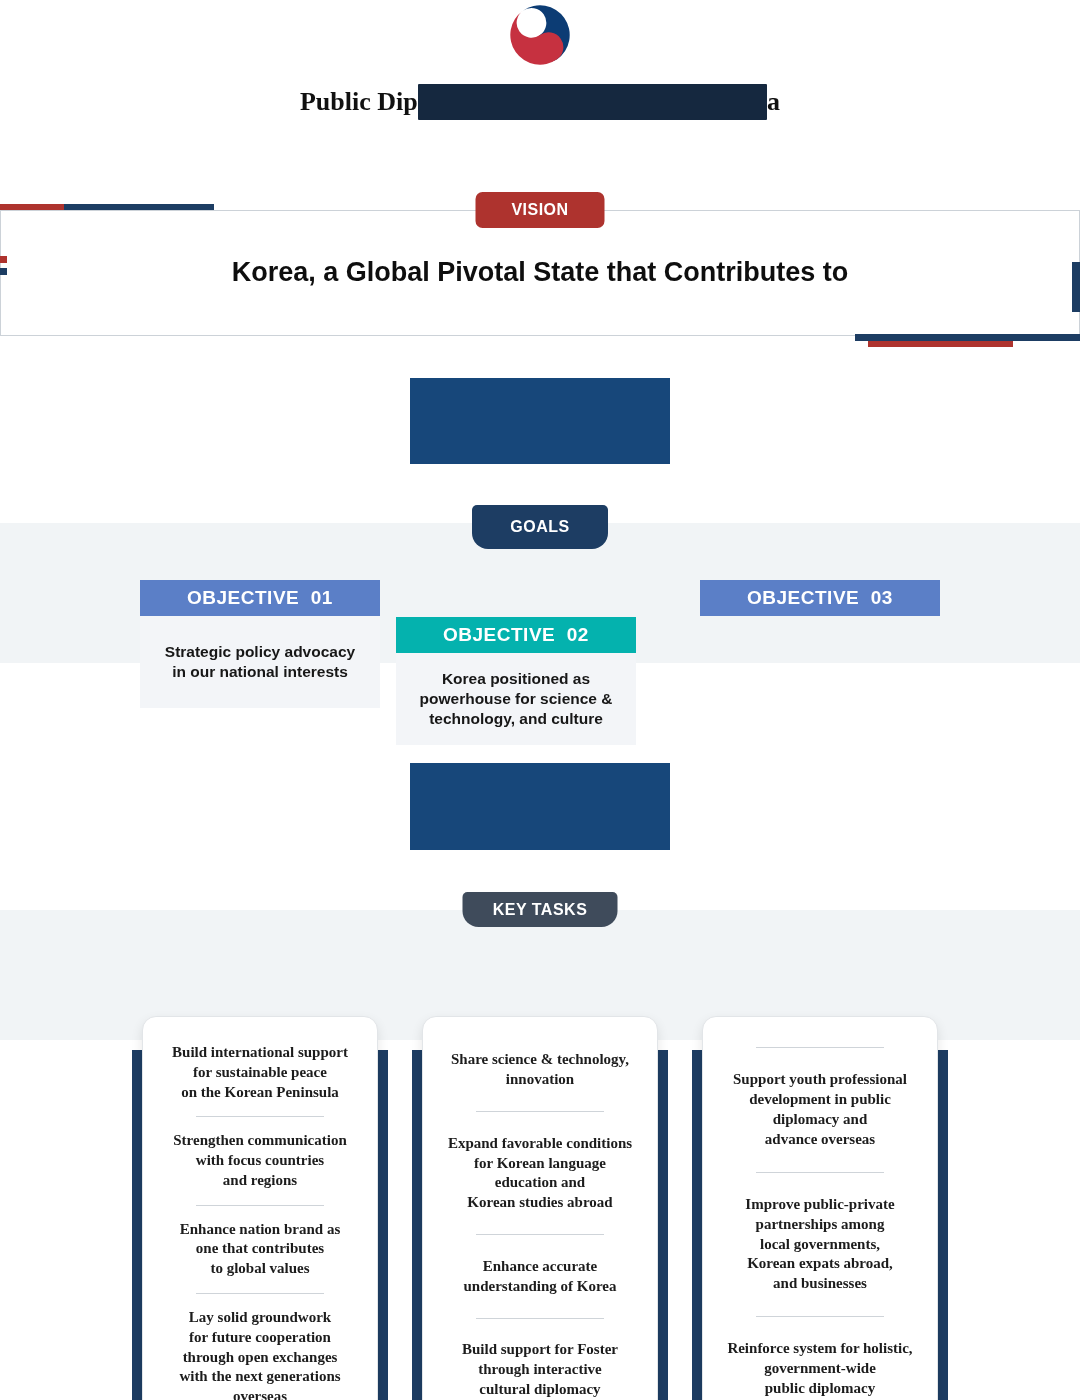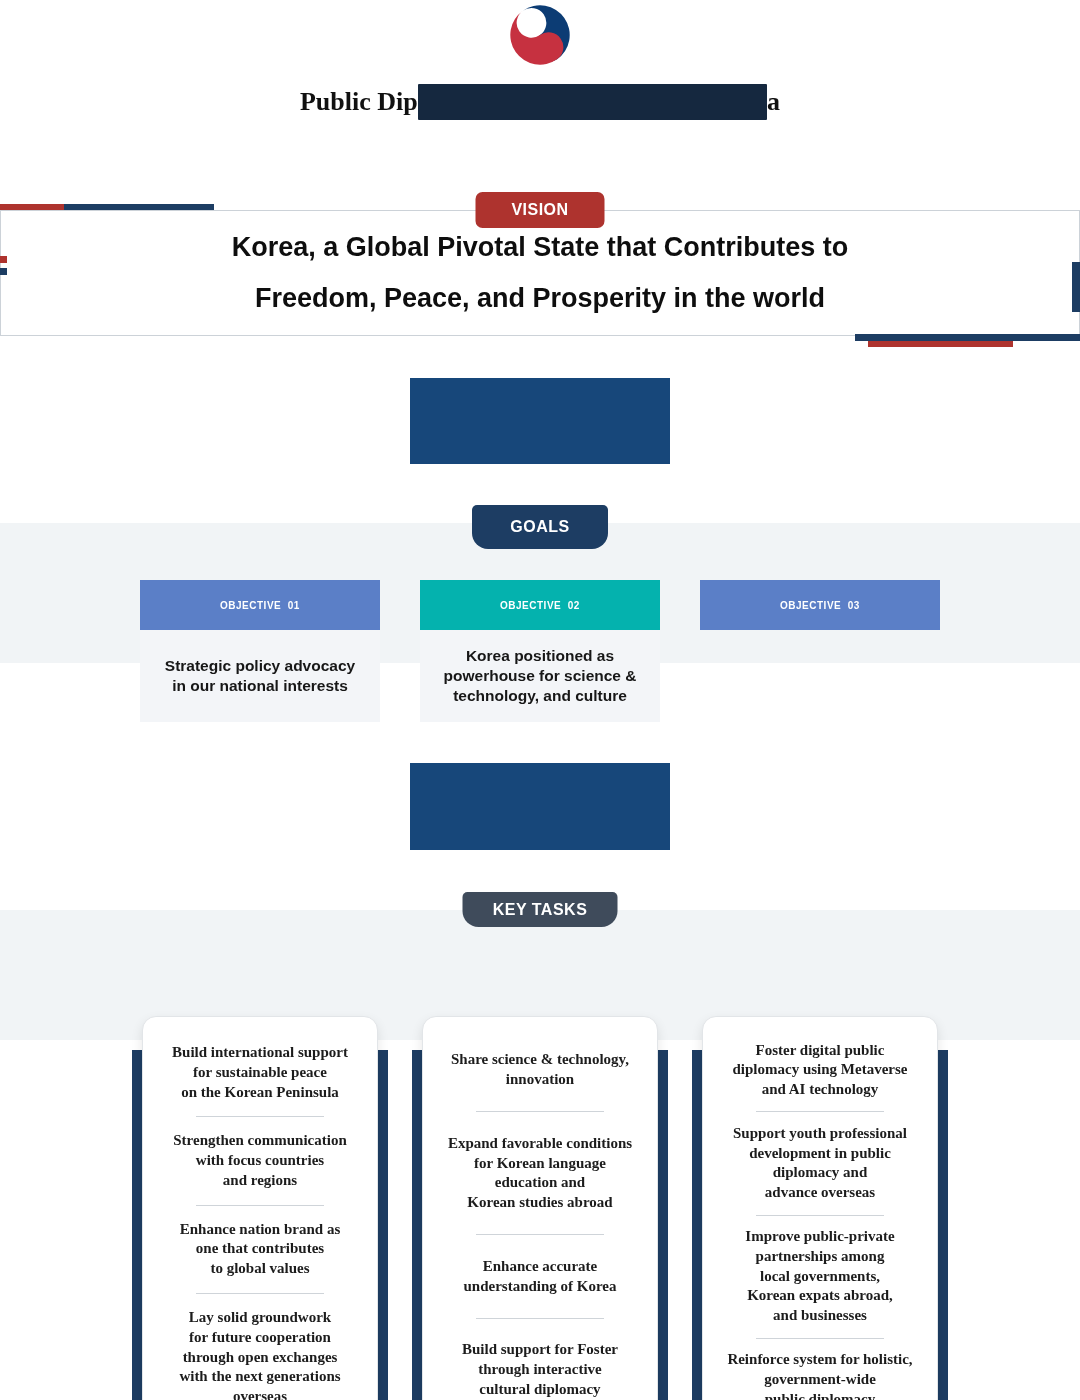--- a/index.html
+++ b/index.html
@@ -45,24 +45,24 @@
   
   .navy-block{position:absolute;left:410px;width:260px;background:#17477a;}
   .block-top{top:378px;height:86px;}
   .block-mid{top:763px;height:87px;}
   
   .band{position:absolute;left:0;width:1080px;background:#f1f4f6;z-index:1;}
   .band-goals{top:523px;height:140px;}
   .band-tasks{top:910px;height:130px;}
   
   .objective{position:absolute;top:580px;width:240px;z-index:3;}
-  .obj-0{left:140px;} .obj-1{left:420px;} .obj-2{left:700px;}
+  .obj-0{left:140px;} .obj-1{left:396px;margin-top:37px;} .obj-2{left:700px;}
   .obj-header{
-    height:50px;display:flex;align-items:center;justify-content:center;
-    color:#fff;font-size:10px;font-weight:700;letter-spacing:.5px;white-space:pre;
+    height:36px;display:flex;align-items:center;justify-content:center;
+    color:#fff;font-size:19px;font-weight:700;letter-spacing:.5px;white-space:pre;
   }
   .obj-blue{background:#5b7fc7;} .obj-teal{background:#04b2ae;}
   .obj-body{
     background:#f3f5f8;min-height:92px;display:flex;align-items:center;justify-content:center;
     text-align:center;font-size:15.5px;font-weight:600;line-height:1.3;color:#171717;
     white-space:pre-line;padding:6px 8px;box-sizing:border-box;
   }
   
   .panel{position:absolute;top:1050px;width:256px;height:350px;background:#1e3d63;z-index:2;}
   .panel-0{left:132px;} .panel-1{left:412px;} .panel-2{left:692px;}
@@ -98,21 +98,20 @@
   <div class="bar bar-red-tl"></div>
   <div class="bar bar-navy-tl"></div>
   <div class="bar tick-red-left"></div>
   <div class="bar tick-navy-left"></div>
   <div class="bar bar-navy-right"></div>
   <div class="bar bar-navy-bb"></div>
   <div class="bar bar-red-bb"></div>
 
   <div class="vision-box">
     <div class="vision-line">Korea, a Global Pivotal State that Contributes to</div>
-    <div class="vision-line">Freedom, Peace, and Prosperity in the world</div>
   </div>
   <div class="pill pill-vision">VISION</div>
 
   <div class="navy-block block-top"></div>
 
   <div class="band band-goals"></div>
   <div class="pill pill-goals">GOALS</div>
 
   <div class="objective obj-0">
     <div class="obj-header obj-blue">OBJECTIVE  01</div>
@@ -169,23 +168,20 @@
     <div class="task-divider"></div>
     <div class="task-item">Enhance accurate
 understanding of Korea</div>
     <div class="task-divider"></div>
     <div class="task-item">Build support for Foster
 through interactive
 cultural diplomacy</div>
   </div>
 
   <div class="task-card card-2">
-    <div class="task-item">Foster digital public
-diplomacy using Metaverse
-and AI technology</div>
     <div class="task-divider"></div>
     <div class="task-item">Support youth professional
 development in public
 diplomacy and
 advance overseas</div>
     <div class="task-divider"></div>
     <div class="task-item">Improve public-private
 partnerships among
 local governments,
 Korean expats abroad,

